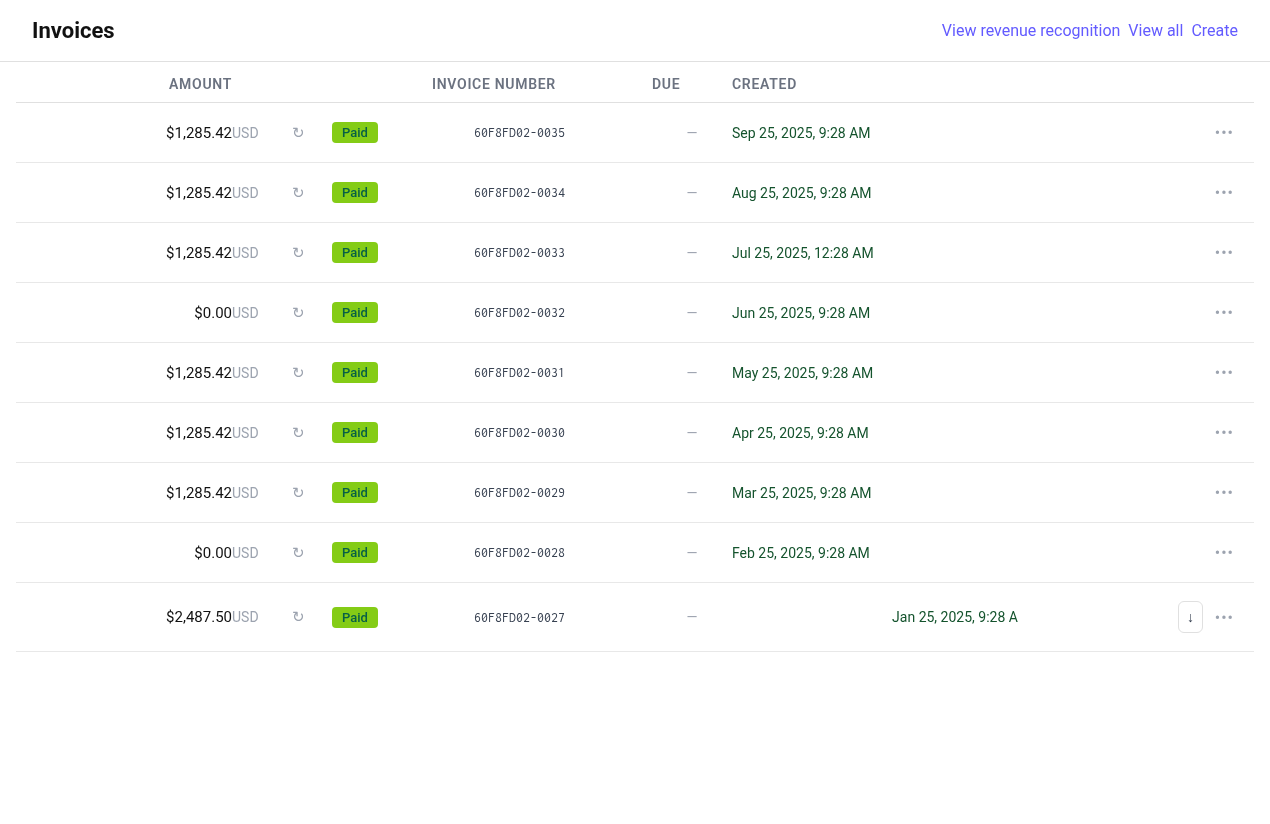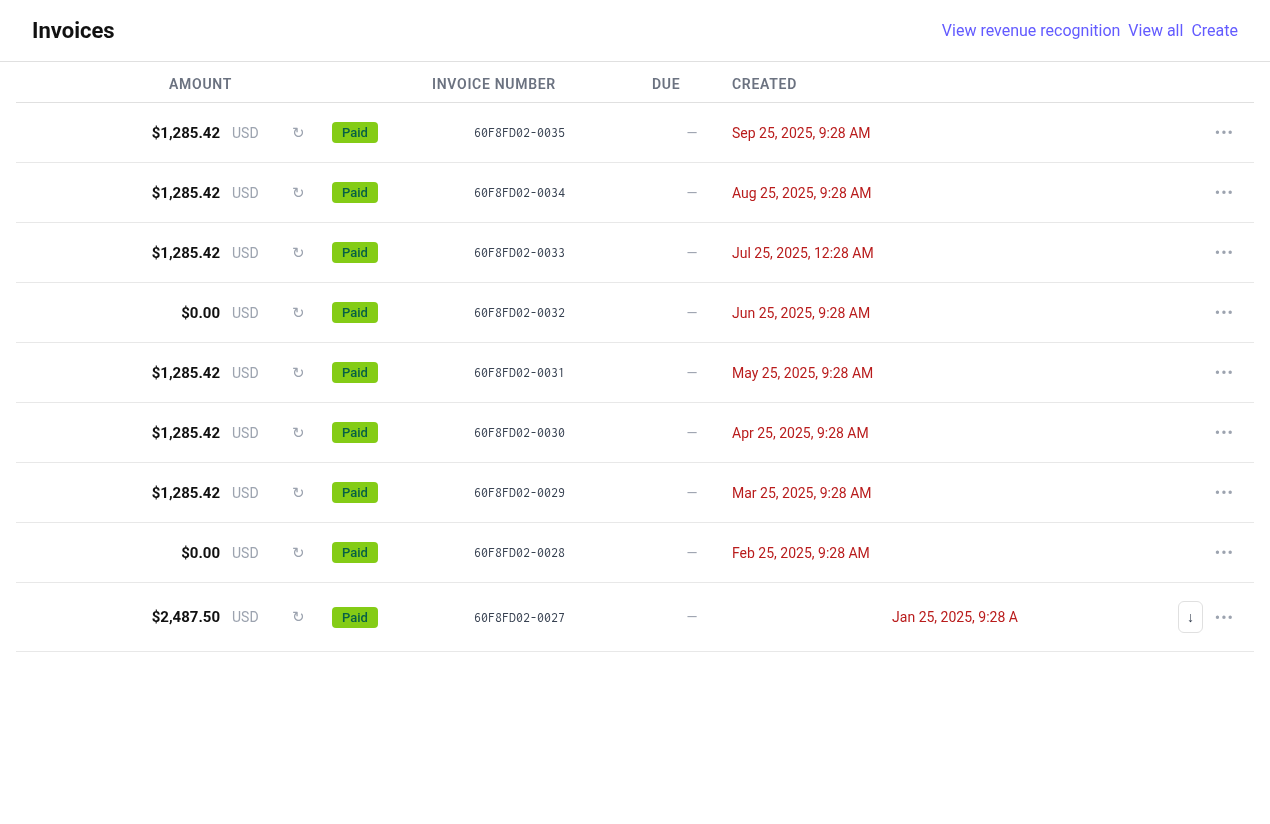--- a/index.html
+++ b/index.html
@@ -79,24 +79,23 @@
       grid-template-columns: 200px 60px 40px 100px 220px 80px 1fr 60px;
       padding: 18px 16px;
       border-bottom: 1px solid #e8e8e8;
       align-items: center;
       cursor: pointer;
       transition: background 0.1s;
     }
 
     .amount-cell {
       font-size: 15px;
-      font-weight: 700;
+      font-weight: 400;
       color: #111;
       text-align: right;
-      padding-right: 12px;
     }
 
     .currency-cell {
       font-size: 14px;
       color: #9ca3af;
       font-weight: 400;
     }
 
     .refresh-icon-cell {
       display: flex;
@@ -132,21 +131,21 @@
     }
 
     .due-cell {
       font-size: 14px;
       color: #9ca3af;
       text-align: center;
     }
 
     .created-cell {
       font-size: 14px;
-      color: #b91c1c;
+      color: #14532d;
     }
 
     .actions-cell {
       display: flex;
       align-items: center;
       justify-content: flex-end;
       gap: 8px;
     }
 
     .download-btn {

